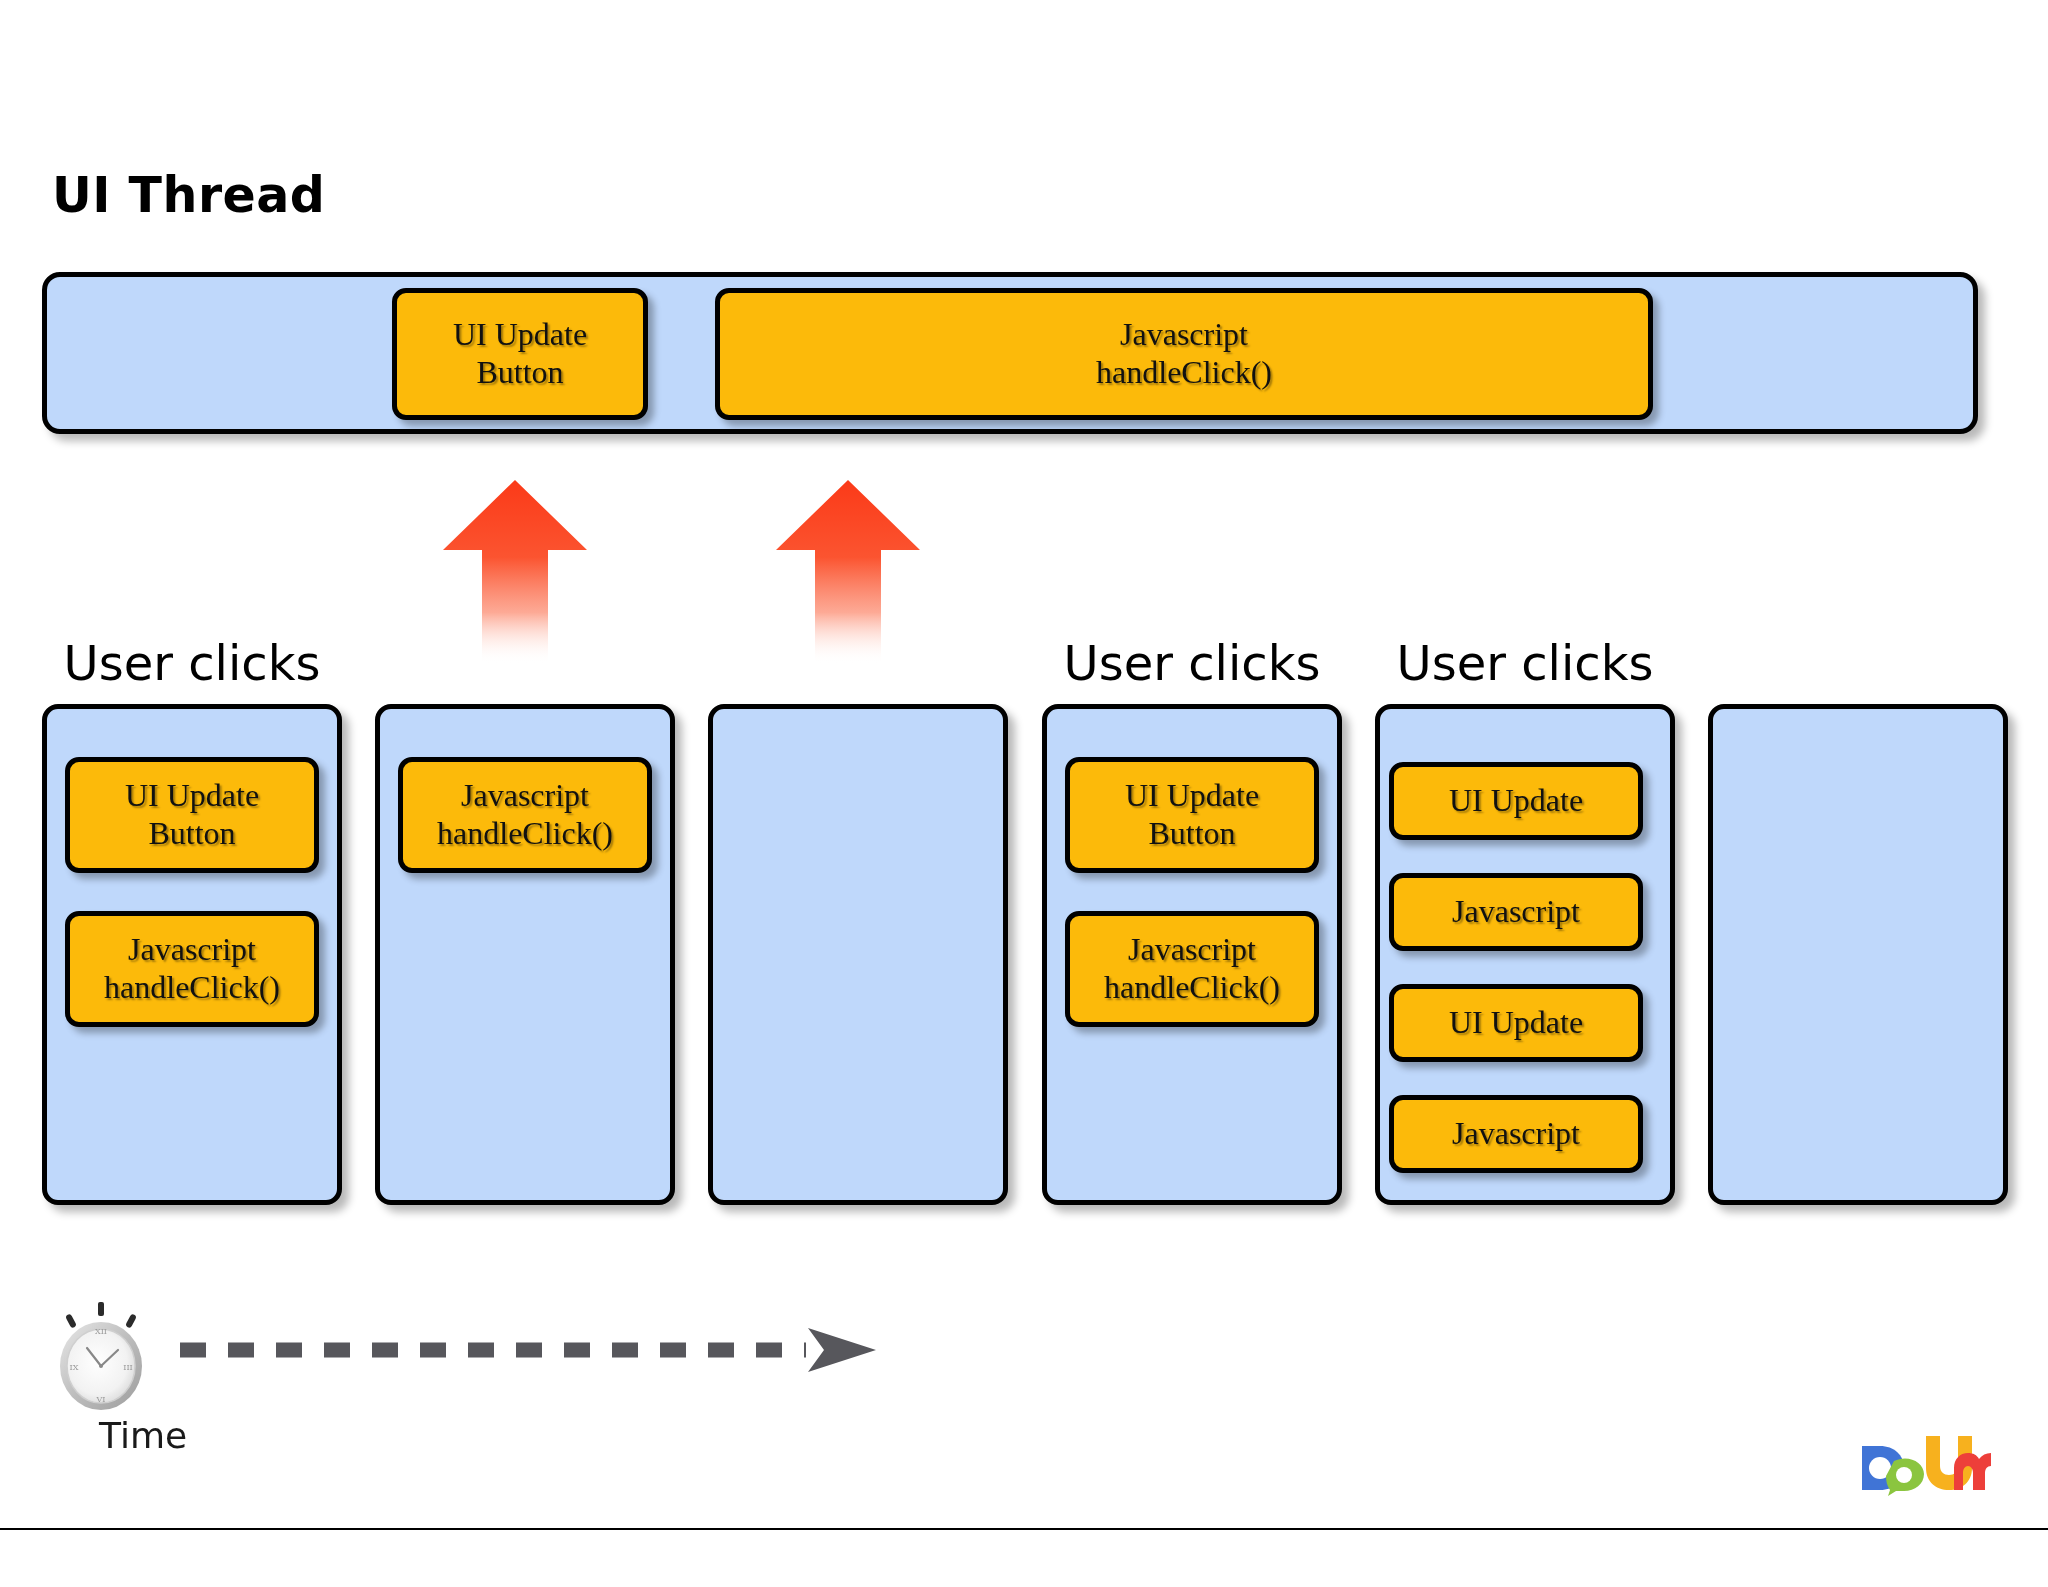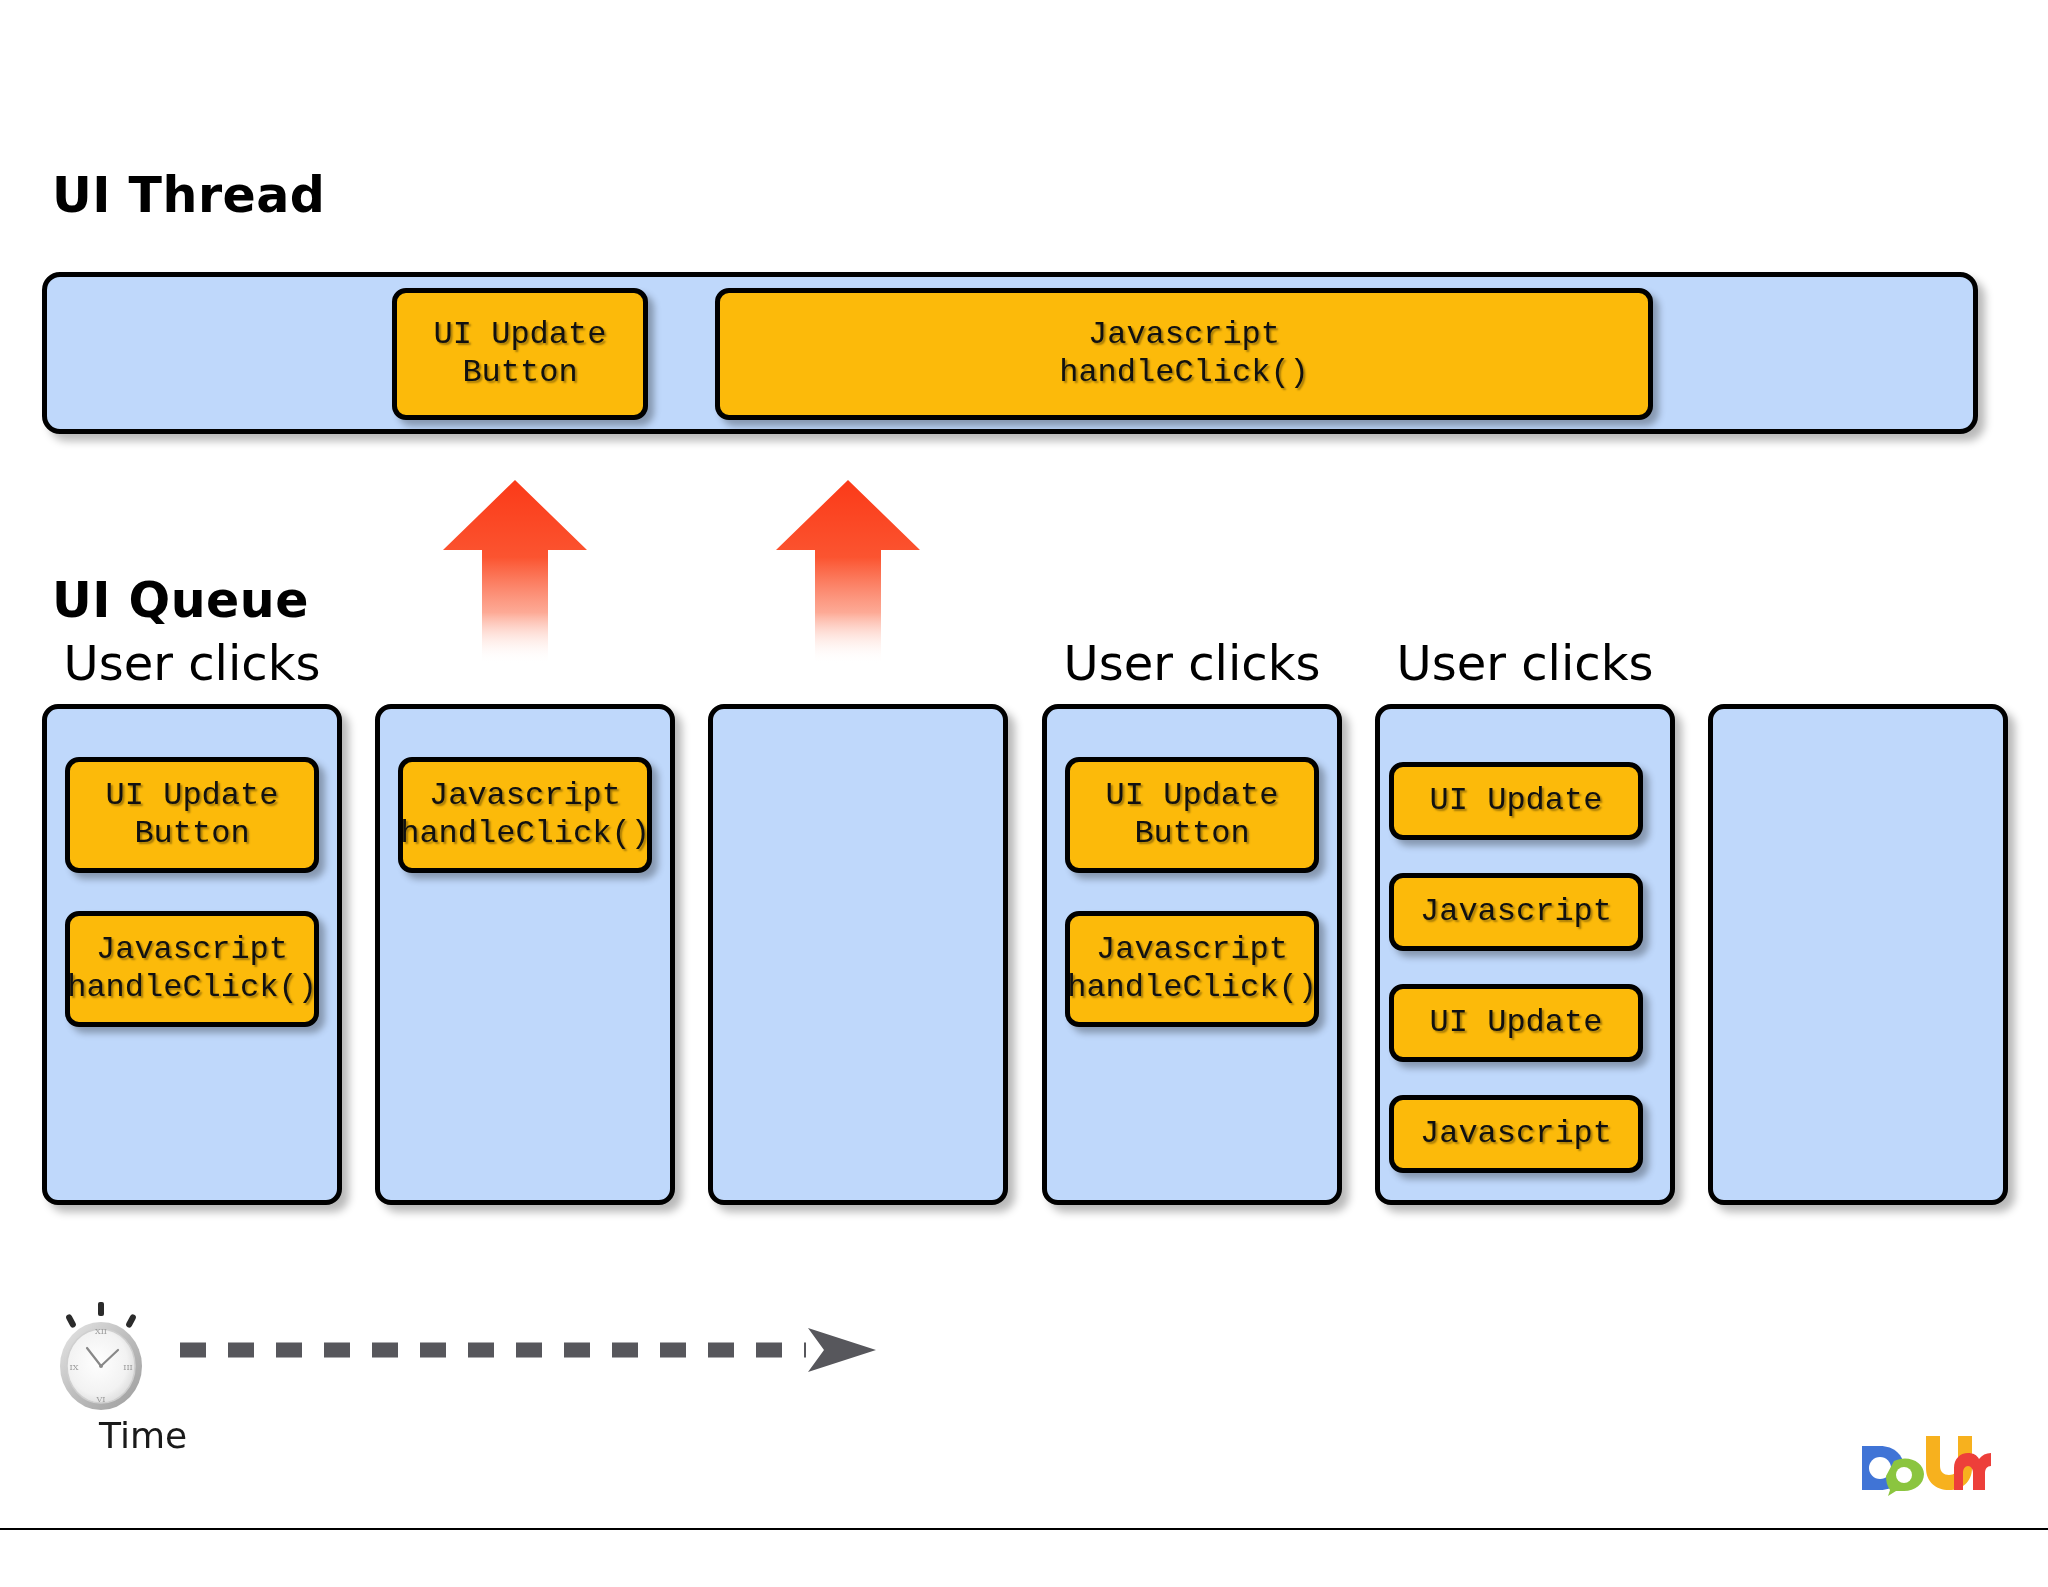--- a/index.html
+++ b/index.html
@@ -58,21 +58,21 @@
     background: #fcba0a;
     border: 5px solid #000000;
     border-radius: 14px;
     box-sizing: border-box;
     box-shadow: 6px 6px 7px rgba(0,0,0,0.30);
     display: flex;
     align-items: center;
     justify-content: center;
     text-align: center;
     color: #111111;
-    font-family: Liberation Mono, monospace;
+    font-family: Liberation Serif, serif;
     font-size: 32px;
     line-height: 1.18;
     text-shadow: 2px 2px 2px rgba(0,0,0,0.35);
   }
   .orange-chip .chip-lines { padding: 0 6px; }
   .orange-chip .l2 { display: block; }
 
   
   #ui-thread-bar {
     left: 42px;
@@ -202,21 +202,20 @@
       <linearGradient id="redFade2" x1="0" y1="0" x2="0" y2="1">
         <stop offset="0%" stop-color="#fb3a18" stop-opacity="1"></stop>
         <stop offset="42%" stop-color="#fb5430" stop-opacity="1"></stop>
         <stop offset="72%" stop-color="#fc8d72" stop-opacity="0.75"></stop>
         <stop offset="100%" stop-color="#ffffff" stop-opacity="0"></stop>
       </linearGradient>
     </defs>
     <path d="M75 2 L147 72 L108 72 L108 186 L42 186 L42 72 L3 72 Z" fill="url(#redFade2)"></path>
   </svg>
 
-  <div class="section-title" id="ui-queue-title">UI Queue</div>
 
   <div class="user-clicks-label" style="left:42px; top:635px; width:300px;">User clicks</div>
   <div class="user-clicks-label" style="left:1042px; top:635px; width:300px;">User clicks</div>
   <div class="user-clicks-label" style="left:1375px; top:635px; width:300px;">User clicks</div>
 
   <div class="blue-box queue-col" style="left:42px;"></div>
   <div class="orange-chip" style="left:65px; top:757px; width:254px; height:116px;">
     <span class="chip-lines">
       <span>UI Update</span>
       <span class="l2">Button</span>

